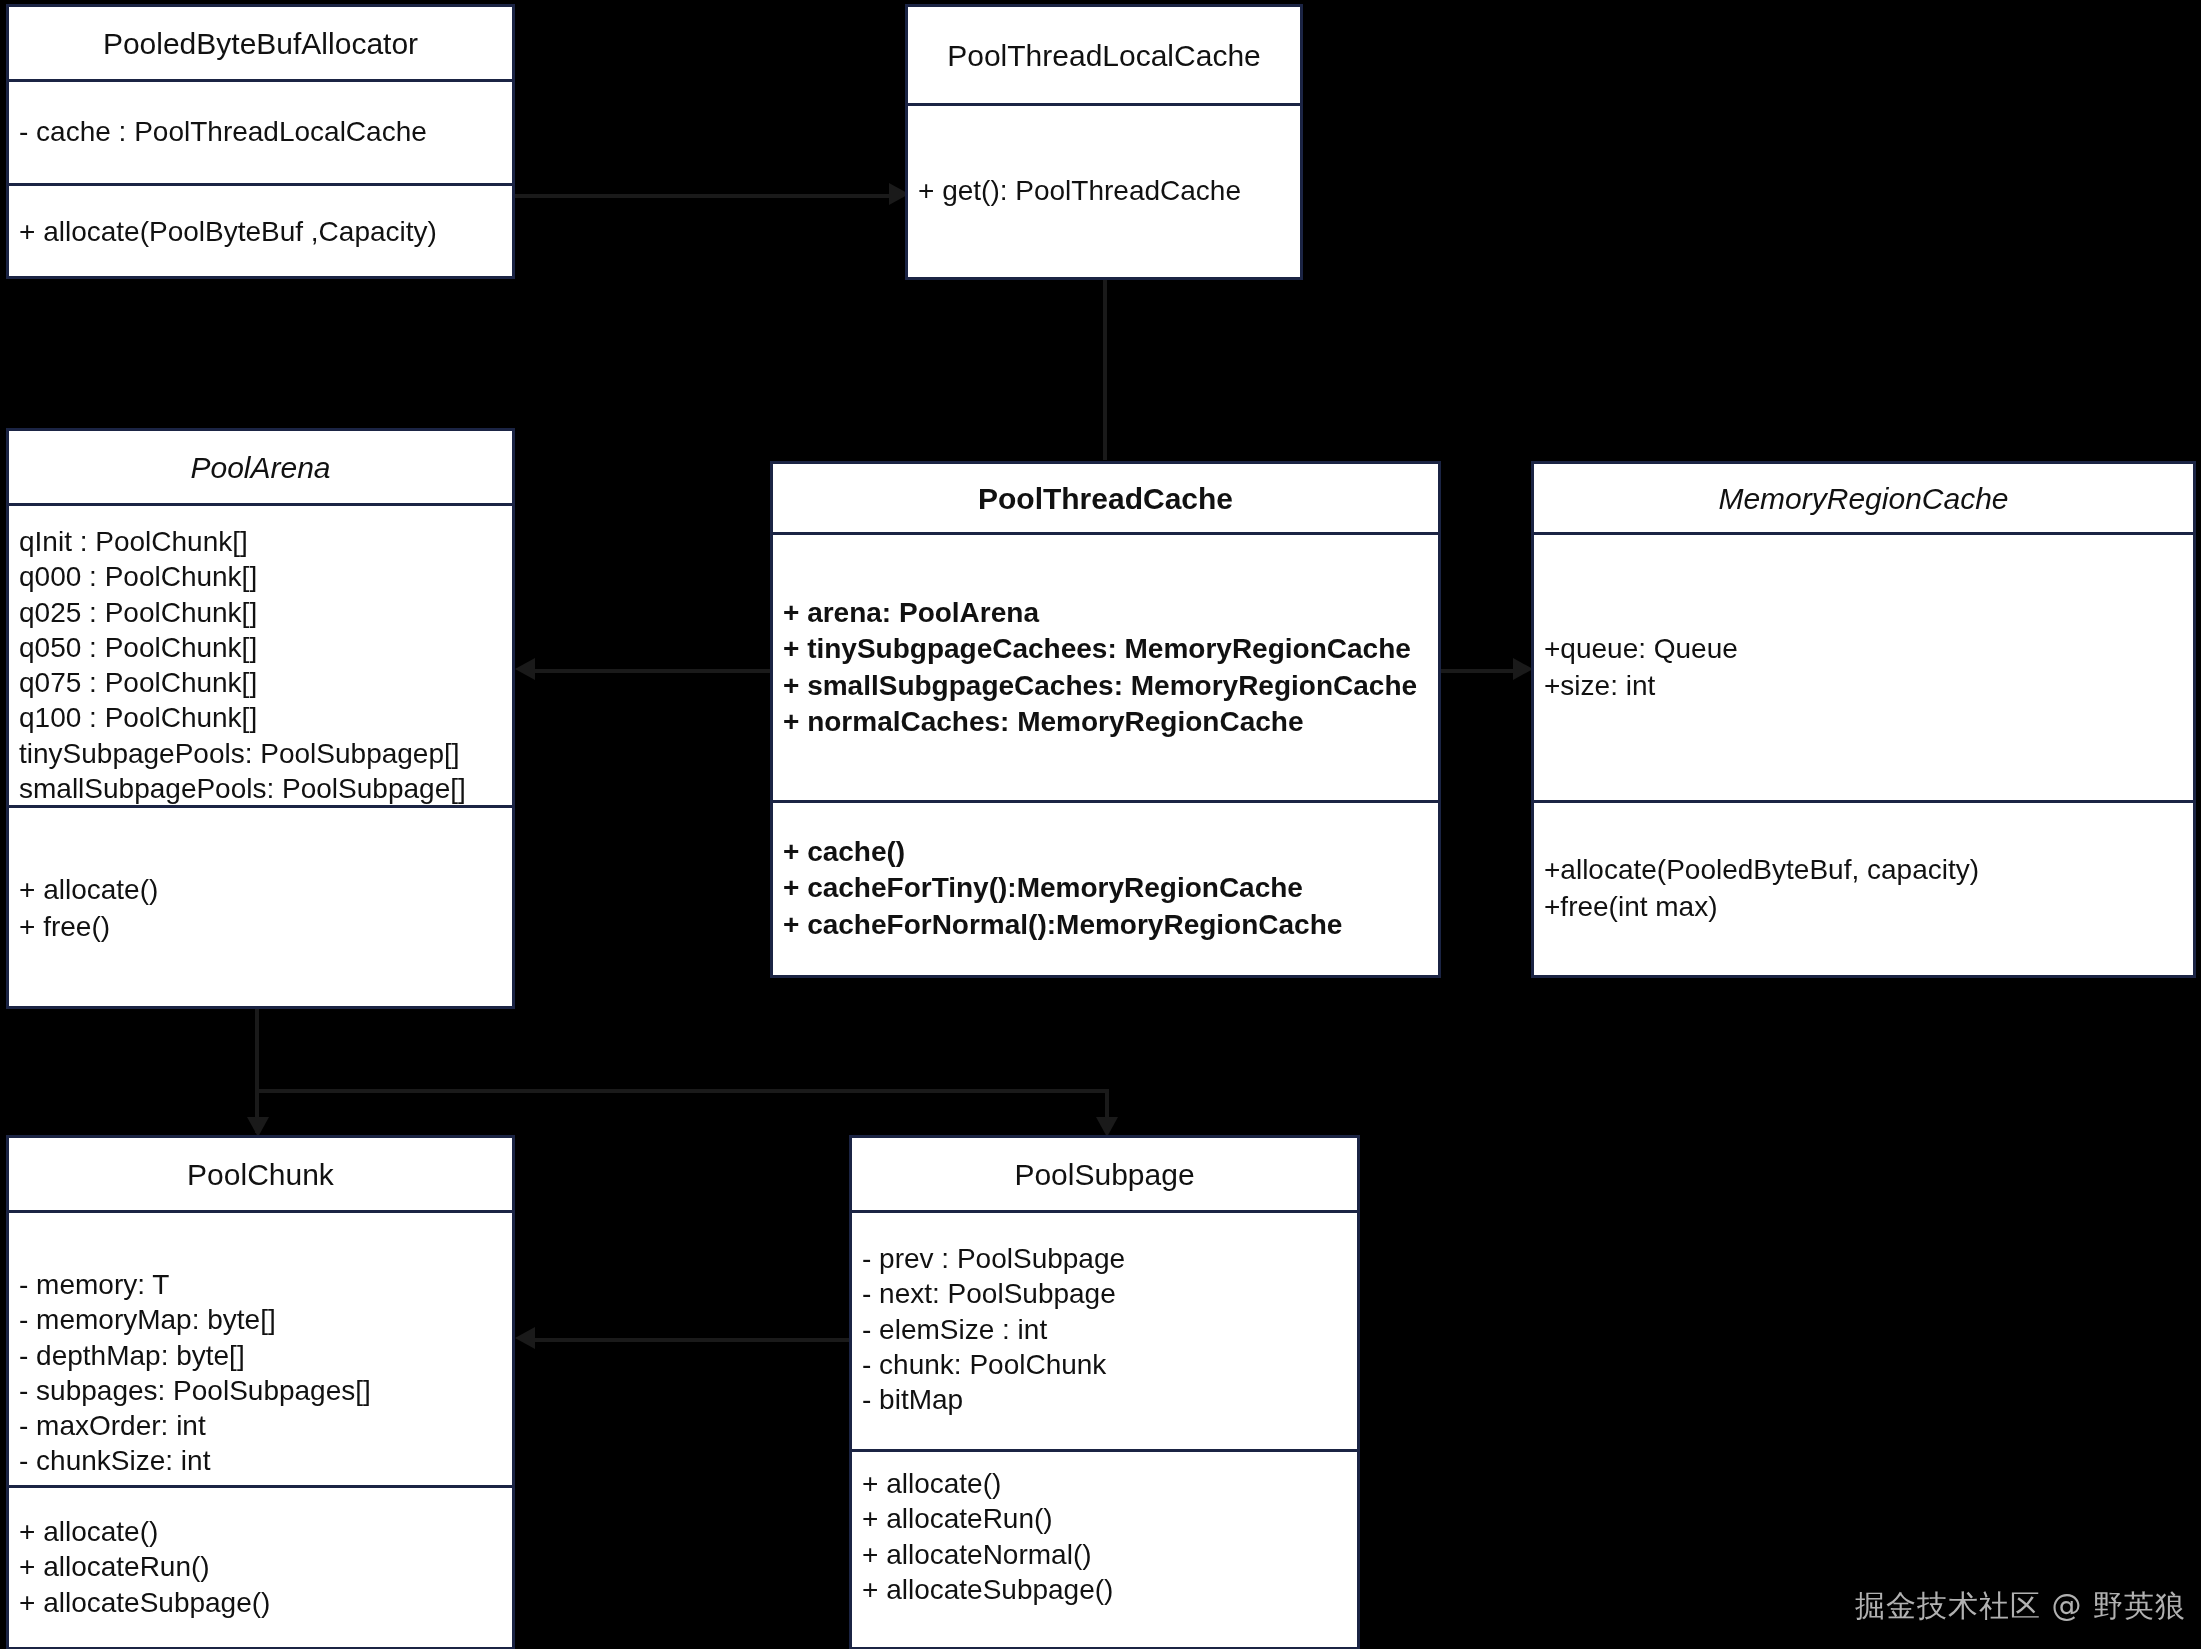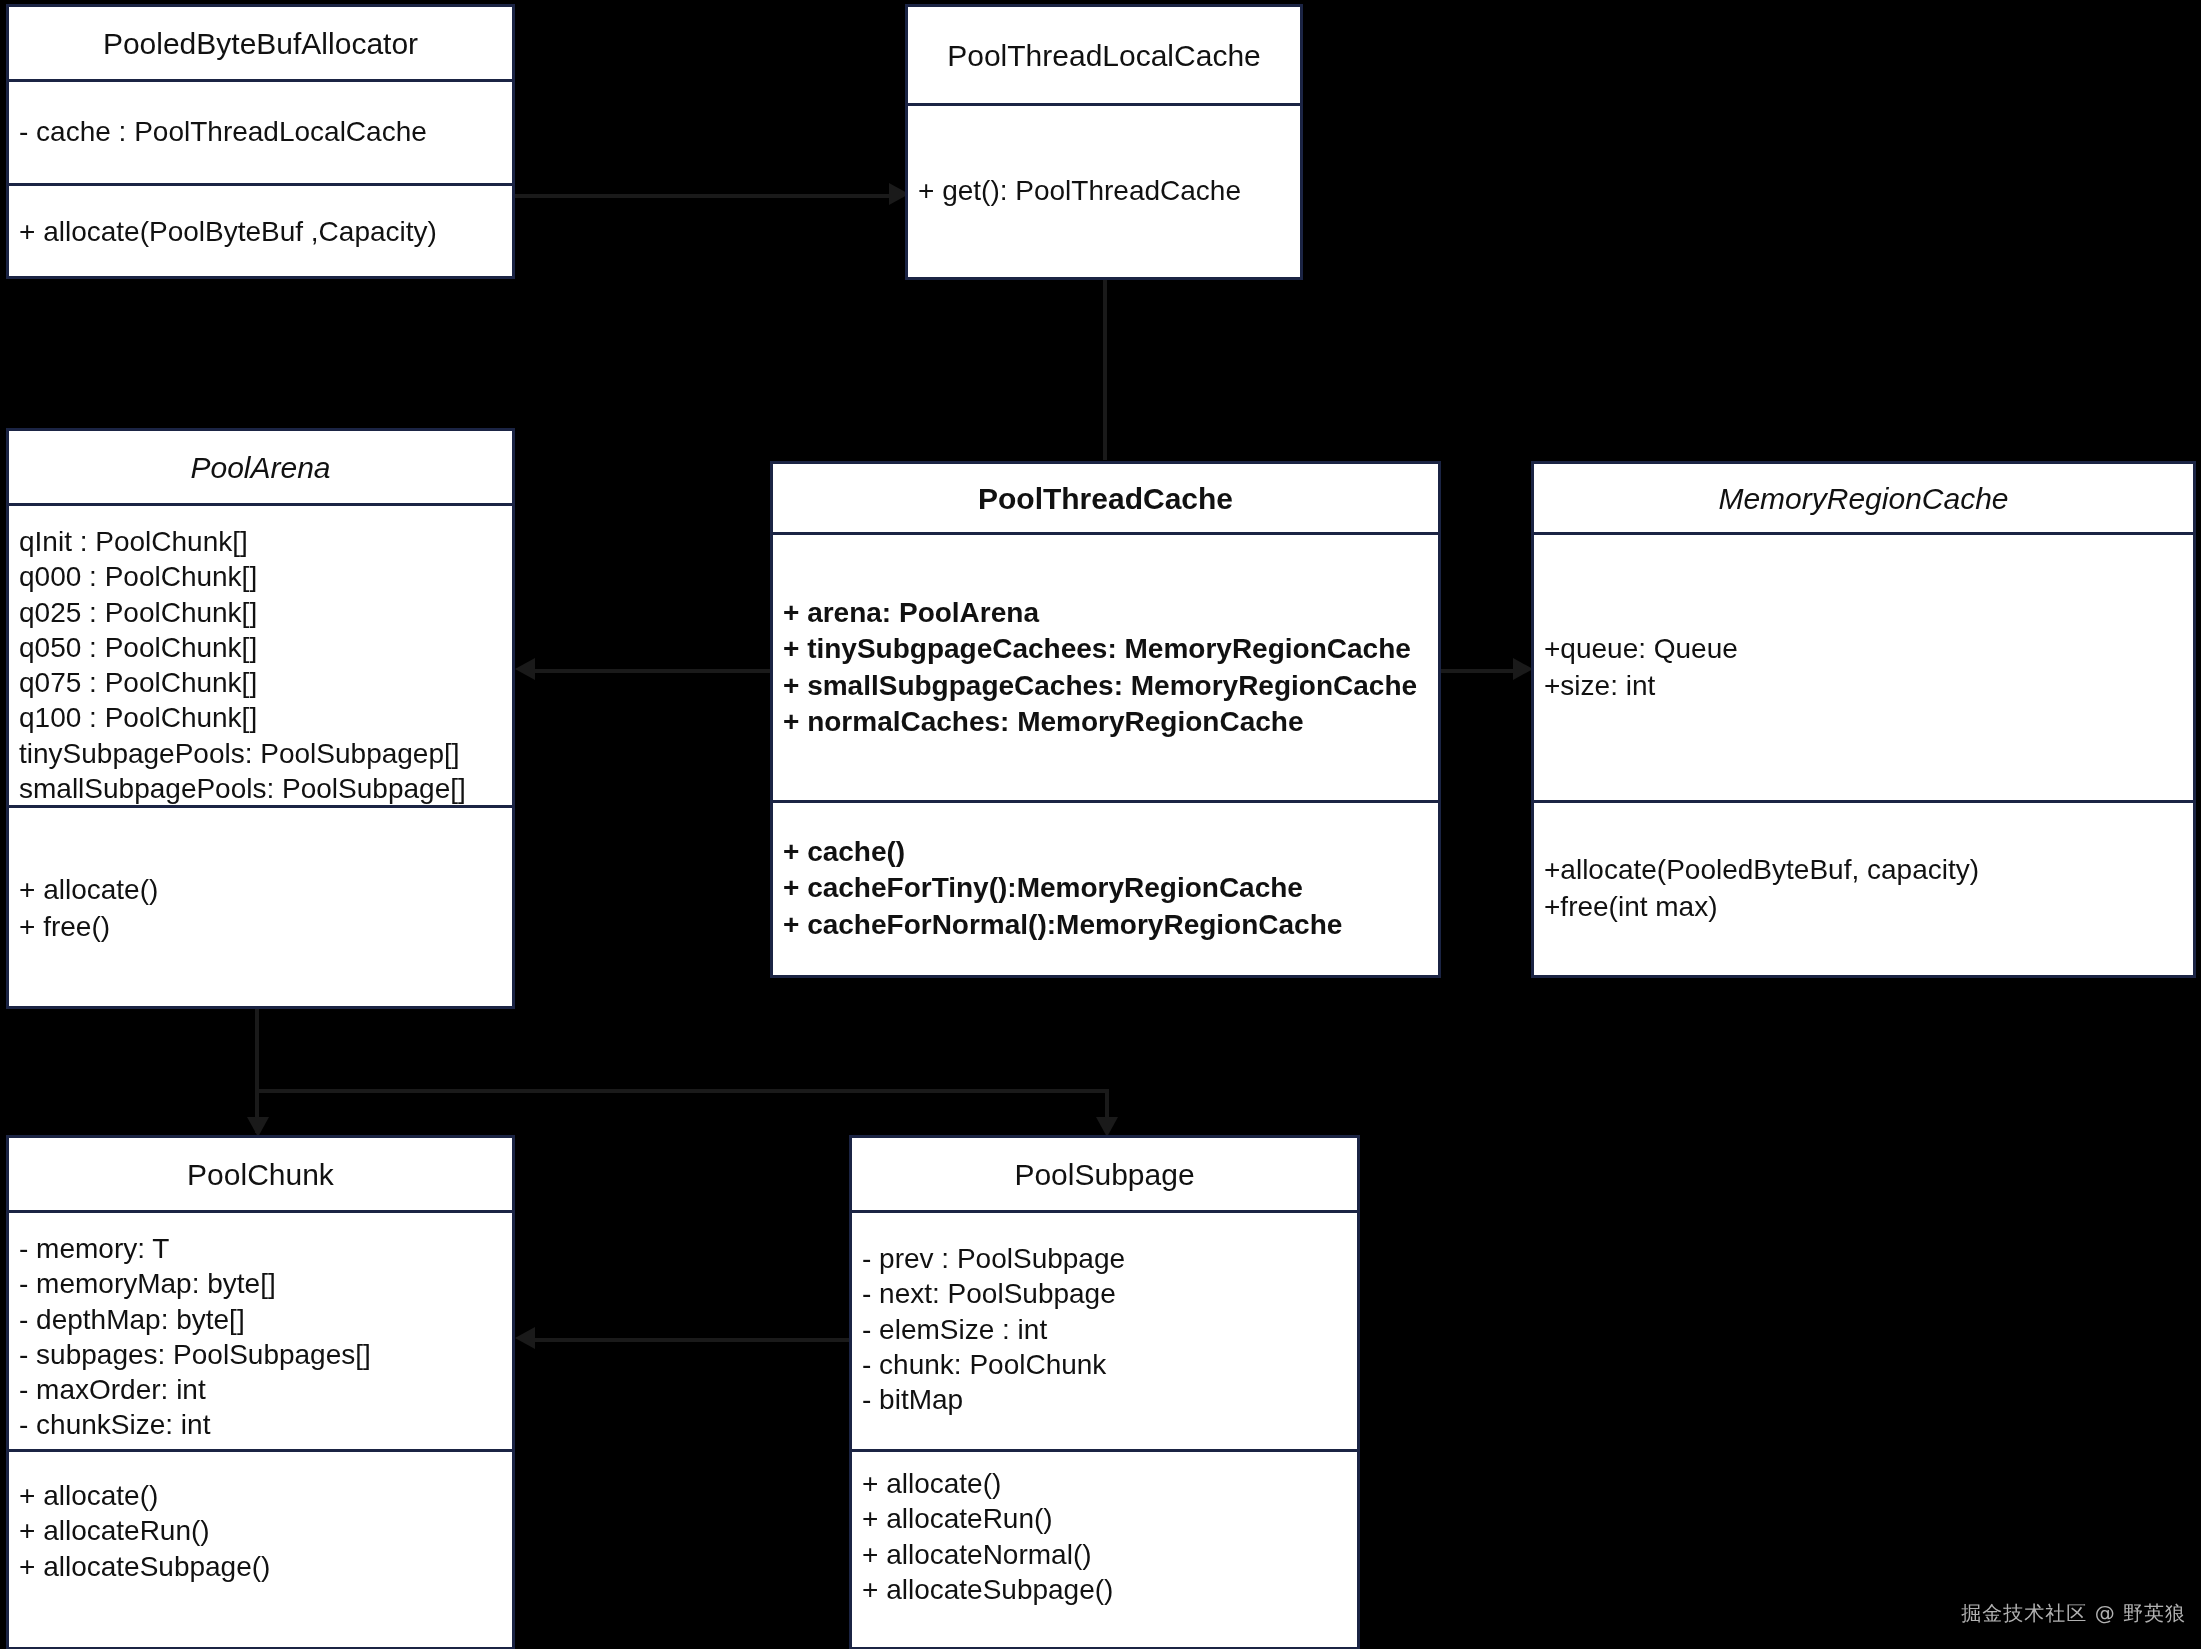--- a/index.html
+++ b/index.html
@@ -85,21 +85,21 @@
     border-right: 11px solid transparent;
     border-top: 20px solid #1a1a1a;
   }
 
   
   #watermark {
     position: absolute;
     right: 16px;
     bottom: 22px;
     color: #d8d8d8;
-    font-size: 20px;
+    font-size: 30px;
     letter-spacing: 1px;
     opacity: 0.82;
     z-index: 9;
     white-space: nowrap;
     font-family: "DejaVu Sans", sans-serif;
   }
 </style>
 </head>
 <body>
 
@@ -183,21 +183,21 @@
       <div class="uml-line">+size: int</div>
     </div>
     <div class="uml-section divided" style="height:174px;">
       <div class="uml-line">+allocate(PooledByteBuf, capacity)</div>
       <div class="uml-line">+free(int max)</div>
     </div>
   </div>
 
   <div class="umlbox" style="left:6px; top:1135px; width:509px; height:515px;">
     <div class="uml-title" style="height:75px;">PoolChunk</div>
-    <div class="uml-section" style="height:236px; justify-content:flex-start; padding-top:18px;">
+    <div class="uml-section" style="height:236px; justify-content:flex-start; padding-top:18px;margin-top:36px;">
       <div class="uml-line tight">- memory: T</div>
       <div class="uml-line tight">- memoryMap: byte[]</div>
       <div class="uml-line tight">- depthMap: byte[]</div>
       <div class="uml-line tight">- subpages: PoolSubpages[]</div>
       <div class="uml-line tight">- maxOrder: int</div>
       <div class="uml-line tight">- chunkSize: int</div>
     </div>
     <div class="uml-section divided" style="height:204px; justify-content:flex-start; padding-top:26px;">
       <div class="uml-line tight">+ allocate()</div>
       <div class="uml-line tight">+ allocateRun()</div>

